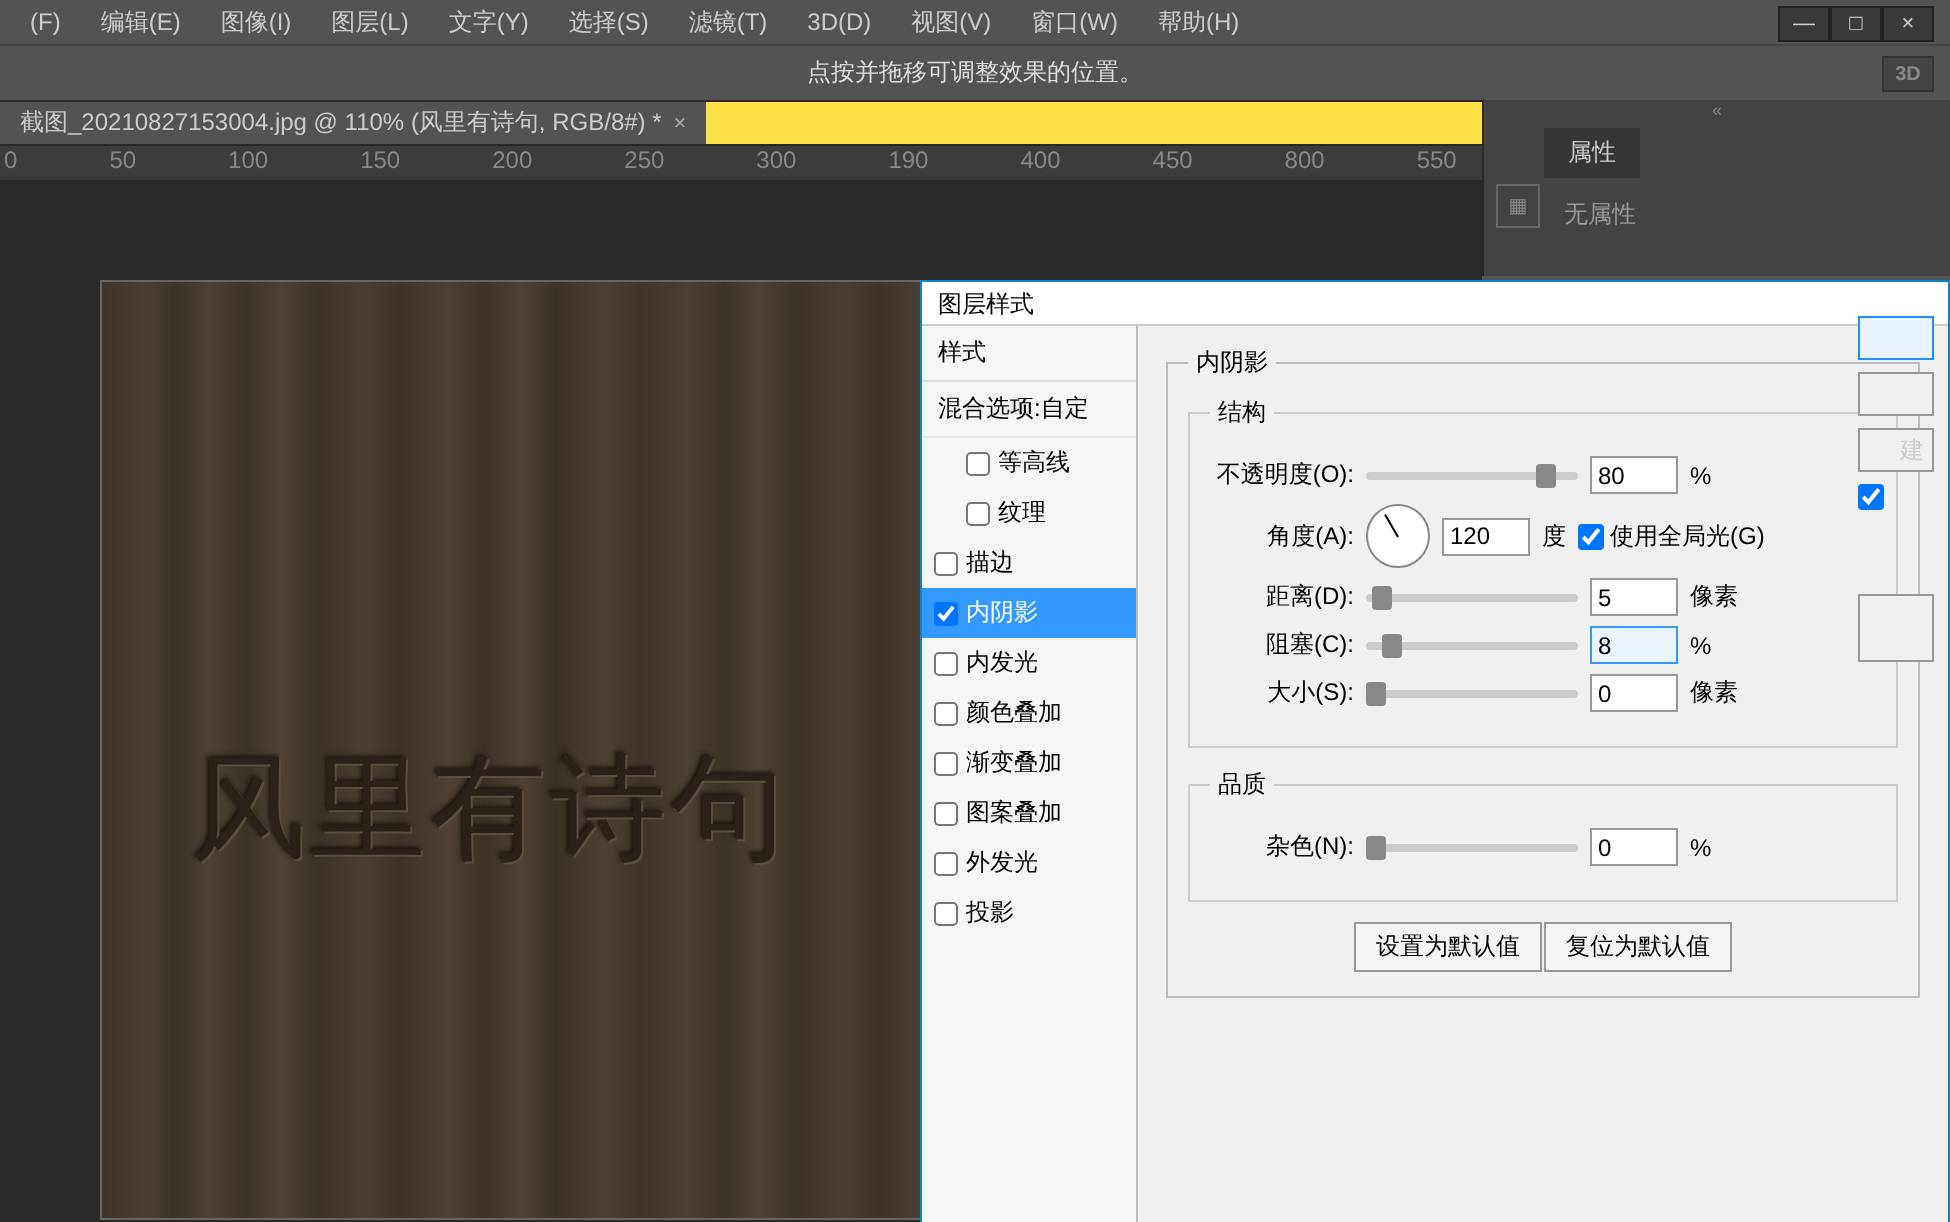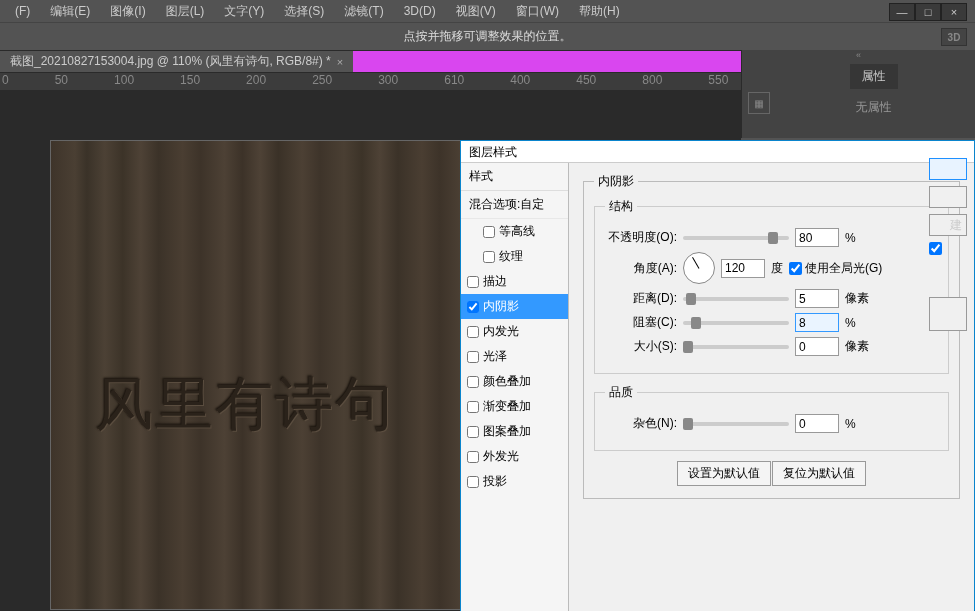--- a/index.html
+++ b/index.html
@@ -3,21 +3,21 @@
   <meta charset="utf-8">
   <style>
     * {margin:0;padding:0;box-sizing:border-box;font-family:"Microsoft YaHei",sans-serif;font-size:12px;}
     body{background:#535353;color:#ccc;width:975px;height:611px;overflow:hidden;position:relative;}
     .menubar{height:22px;background:#535353;display:flex;align-items:center;padding-left:5px;}
     .menubar .item{padding:3px 10px;cursor:pointer;}
     .winbtns{position:absolute;right:8px;top:3px;display:flex;gap:0;}
     .winbtn{width:26px;height:18px;background:#3a3a3a;display:flex;align-items:center;justify-content:center;font-size:11px;cursor:pointer;border:1px solid #222;}
     .hintbar{height:28px;background:#535353;display:flex;align-items:center;justify-content:center;color:#ddd;border-top:1px solid #444;}
     .hint3d{position:absolute;right:8px;top:28px;width:26px;height:18px;background:#444;border:1px solid #333;display:flex;align-items:center;justify-content:center;font-size:10px;color:#888;font-weight:bold;}
-    .tabbar{height:22px;background:#d946ef;border-top:1px solid #2a2a2a;display:flex;}
+    .tabbar{height:22px;background:#fde047;border-top:1px solid #2a2a2a;display:flex;}
     .doctab{background:#535353;padding:3px 10px;display:flex;align-items:center;gap:6px;font-size:11px;color:#ccc;}
     .doctab .close{font-size:11px;color:#aaa;cursor:pointer;}
     .rulerbar{height:18px;background:#3c3c3c;color:#888;font-size:9px;padding-left:2px;display:flex;gap:46px;overflow:hidden;border-top:1px solid #2a2a2a;}
     .canvasarea{position:absolute;left:0;top:90px;right:234px;bottom:0;background:#2a2a2a;}
     .wood{position:absolute;left:50px;top:50px;width:600px;height:470px;background:linear-gradient(90deg,#3e342a 0%,#4a3f33 4%,#3a3228 6%,#4c4135 9%,#3c3328 12%,#4e4236 15%,#3b3228 18%,#4a3e32 22%,#3d3329 25%,#4d4135 29%,#3c3228 32%,#4e4236 35%,#3a3127 38%,#4c4034 42%,#3e342a 45%,#4a3f33 49%,#3c3328 52%,#4e4236 55%,#3b3228 58%,#4a3e32 62%,#3d3329 65%,#4d4135 69%,#3c3228 72%,#4e4236 75%,#3a3127 78%,#4c4034 82%,#3e342a 85%,#4a3f33 89%,#3c3328 92%,#4e4236 95%,#3b3228 100%);border:1px solid #666;}
     .wood .engraved{position:absolute;left:44px;top:225px;font-size:58px;font-weight:400;color:#2a221a;text-shadow:1px 1px 0 #5a4d3f,-1px -1px 2px #1a140e;letter-spacing:2px;white-space:nowrap;}
     .rightpanel{position:absolute;right:0;top:50px;width:234px;height:88px;background:#434343;border-left:1px solid #2a2a2a;}
     .rightpanel .colexp{height:14px;background:#434343;text-align:center;font-size:9px;color:#888;}
     .rightpanel .ptab{background:#363636;padding:4px 12px;display:inline-block;font-size:12px;}
     .rightpanel .pcontent{padding:10px;color:#999;}
@@ -88,41 +88,41 @@
   </div>
 </div>
 <div class="rulerbar">
     <span>0</span>
     <span>50</span>
     <span>100</span>
     <span>150</span>
     <span>200</span>
     <span>250</span>
     <span>300</span>
-    <span>610</span>
+    <span>190</span>
     <span>400</span>
     <span>450</span>
     <span>800</span>
     <span>550</span>
     <span>600</span>
     <span>650</span>
     <span>700</span>
   </div>
 
 <div class="canvasarea">
   <div class="wood">
     <div class="engraved">风里有诗句</div>
   </div>
 </div>
 
 <div class="rightpanel">
   <div class="colexp">«</div>
   <div style="display:flex;">
     <div class="picon">▦</div>
-    <div style="flex:1;margin-left:30px;text-align:center;">
+    <div style="flex:1;margin-left:30px;">
       <div class="ptab">属性</div>
       <div class="pcontent">无属性</div>
     </div>
   </div>
 </div>
 
 <div class="dialog">
   <div class="dlgtitle">图层样式</div>
   <div class="dlgbody">
     <div class="stylist">
@@ -141,24 +141,20 @@
             <input type="checkbox" style="">
             <span>描边</span>
           </div>
           <div class="row sel">
             <input type="checkbox" checked="" style="">
             <span>内阴影</span>
           </div>
           <div class="row">
             <input type="checkbox" style="">
             <span>内发光</span>
-          </div>
-          <div class="row">
-            <input type="checkbox" style="">
-            <span>光泽</span>
           </div>
           <div class="row">
             <input type="checkbox" style="">
             <span>颜色叠加</span>
           </div>
           <div class="row">
             <input type="checkbox" style="">
             <span>渐变叠加</span>
           </div>
           <div class="row">

